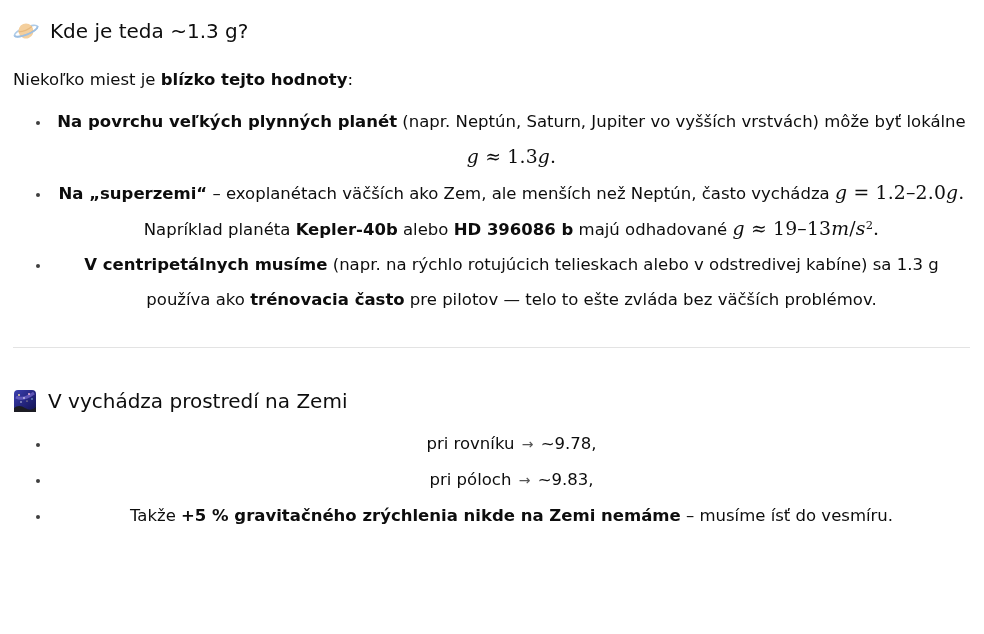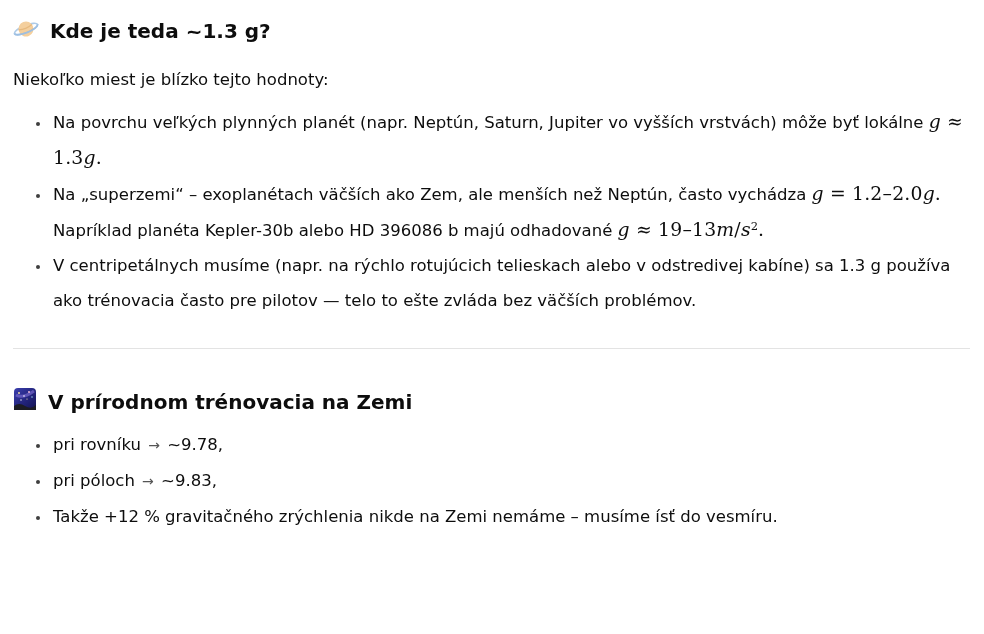--- a/index.html
+++ b/index.html
@@ -7,41 +7,43 @@
   body {
     font-family: "DejaVu Sans", "Liberation Sans", sans-serif;
     color: #0d0d0d;
     width: 984px;
   }
   .content { padding: 14px 14px 6px 13px; }
 
   h2.msg-heading {
     font-size: 20px;
     line-height: 30px;
-    font-weight: bold;
+    font-weight: normal;
     margin: 2px 0 0 0;
     display: flex;
+    align-items: center;
     gap: 11px;
   }
   h2.msg-heading .emoji { display: inline-flex; flex: 0 0 auto; }
 
   p.lead {
     font-size: 16.5px;
     line-height: 28px;
     margin: 20px 0 0 0;
   }
 
   ul.msg-list {
     margin: 10px 0 0 0;
     padding-left: 38px;
   }
   ul.msg-list li {
     font-size: 16.5px;
     line-height: 35px;
     padding-left: 2px;
+    text-align: center;
   }
   ul.msg-list li::marker { color: #3f3f3f; font-size: 0.85em; }
   ul.msg-list li p { margin: 0; }
 
   hr.divider {
     border: none;
     border-top: 1px solid #e3e3e3;
     margin: 30px 0 0 0;
   }
   section.after-divider h2.msg-heading { margin-top: 38px; }
@@ -56,21 +58,21 @@
   sup.math-sup {
     font-family: "DejaVu Serif", "Liberation Serif", serif;
     font-size: 11.5px;
     line-height: 0;
   }
   .arrow {
     font-size: 0.85em;
     color: #555555;
     padding: 0 2px;
   }
-  strong { font-weight: normal; }
+  strong { font-weight: bold; }
 </style>
 </head>
 <body>
 
 <div class="content">
 
   <section>
     <h2 class="msg-heading">
       <span class="emoji">
         <svg width="26" height="26" viewBox="0 0 24 24" aria-hidden="true">
@@ -85,21 +87,21 @@
       </span>
       <span>Kde je teda ~1.3 g?</span>
     </h2>
     <p class="lead">Niekoľko miest je <strong>blízko tejto hodnoty</strong>:</p>
     <ul class="msg-list">
         <li>
           <p><strong>Na povrchu veľkých plynných planét</strong> (napr. Neptún, Saturn, Jupiter vo vyšších vrstvách) môže byť lokálne <span class="math mi">g</span><span class="math"> ≈ 1.3</span><span class="math mi">g</span><span class="math">.</span></p>
         </li>
         <li>
           <p><strong>Na „superzemi“</strong> – exoplanétach väčších ako Zem, ale menších než Neptún, často vychádza <span class="math mi">g</span><span class="math"> = 1.2–2.0</span><span class="math mi">g</span><span class="math">.</span></p>
-          <p>Napríklad planéta <strong>Kepler-30b</strong> alebo <strong>HD 396086 b</strong> majú odhadované <span class="math mi">g</span><span class="math"> ≈ 19–13</span><span class="math mi">m</span><span class="math">/</span><span class="math mi">s</span><sup class="math-sup">2</sup><span class="math">.</span></p>
+          <p>Napríklad planéta <strong>Kepler-40b</strong> alebo <strong>HD 396086 b</strong> majú odhadované <span class="math mi">g</span><span class="math"> ≈ 19–13</span><span class="math mi">m</span><span class="math">/</span><span class="math mi">s</span><sup class="math-sup">2</sup><span class="math">.</span></p>
         </li>
         <li>
           <p><strong>V centripetálnych musíme</strong> (napr. na rýchlo rotujúcich telieskach alebo v odstredivej kabíne) sa 1.3 g používa ako <strong>trénovacia často</strong> pre pilotov — telo to ešte zvláda bez väčších problémov.</p>
         </li>
       </ul>
   </section>
 
   <hr class="divider">
 
   <section class="after-divider">
@@ -117,28 +119,28 @@
           <path d="M3 8 Q10 12 21 4" stroke="#8d7ae0" stroke-width="3" fill="none" opacity="0.55"></path>
           <circle cx="6" cy="6" r="0.9" fill="#ffe9a8"></circle>
           <circle cx="11" cy="9" r="0.8" fill="#ffffff"></circle>
           <circle cx="16" cy="5" r="0.9" fill="#ffc2e0"></circle>
           <circle cx="19" cy="10" r="0.7" fill="#a8e8ff"></circle>
           <circle cx="8" cy="13" r="0.7" fill="#ffffff"></circle>
           <circle cx="14" cy="12" r="0.6" fill="#ffe9a8"></circle>
           <path d="M1 23 L1 19 Q6 15 12 19 Q18 23 23 18 L23 23 Z" fill="#1c1c24"></path>
         </svg>
       </span>
-      <span>V prírodnom trénovacia na Zemi</span>
+      <span>V vychádza prostredí na Zemi</span>
     </h2>
     <ul class="msg-list">
         <li>
           <p>pri rovníku <span class="arrow">→</span> ~9.78,</p>
         </li>
         <li>
           <p>pri póloch <span class="arrow">→</span> ~9.83,</p>
         </li>
         <li>
-          <p>Takže <strong>+12 % gravitačného zrýchlenia nikde na Zemi nemáme</strong> – musíme ísť do vesmíru.</p>
+          <p>Takže <strong>+5 % gravitačného zrýchlenia nikde na Zemi nemáme</strong> – musíme ísť do vesmíru.</p>
         </li>
       </ul>
   </section>
 
 </div>
 
 </body></html>

